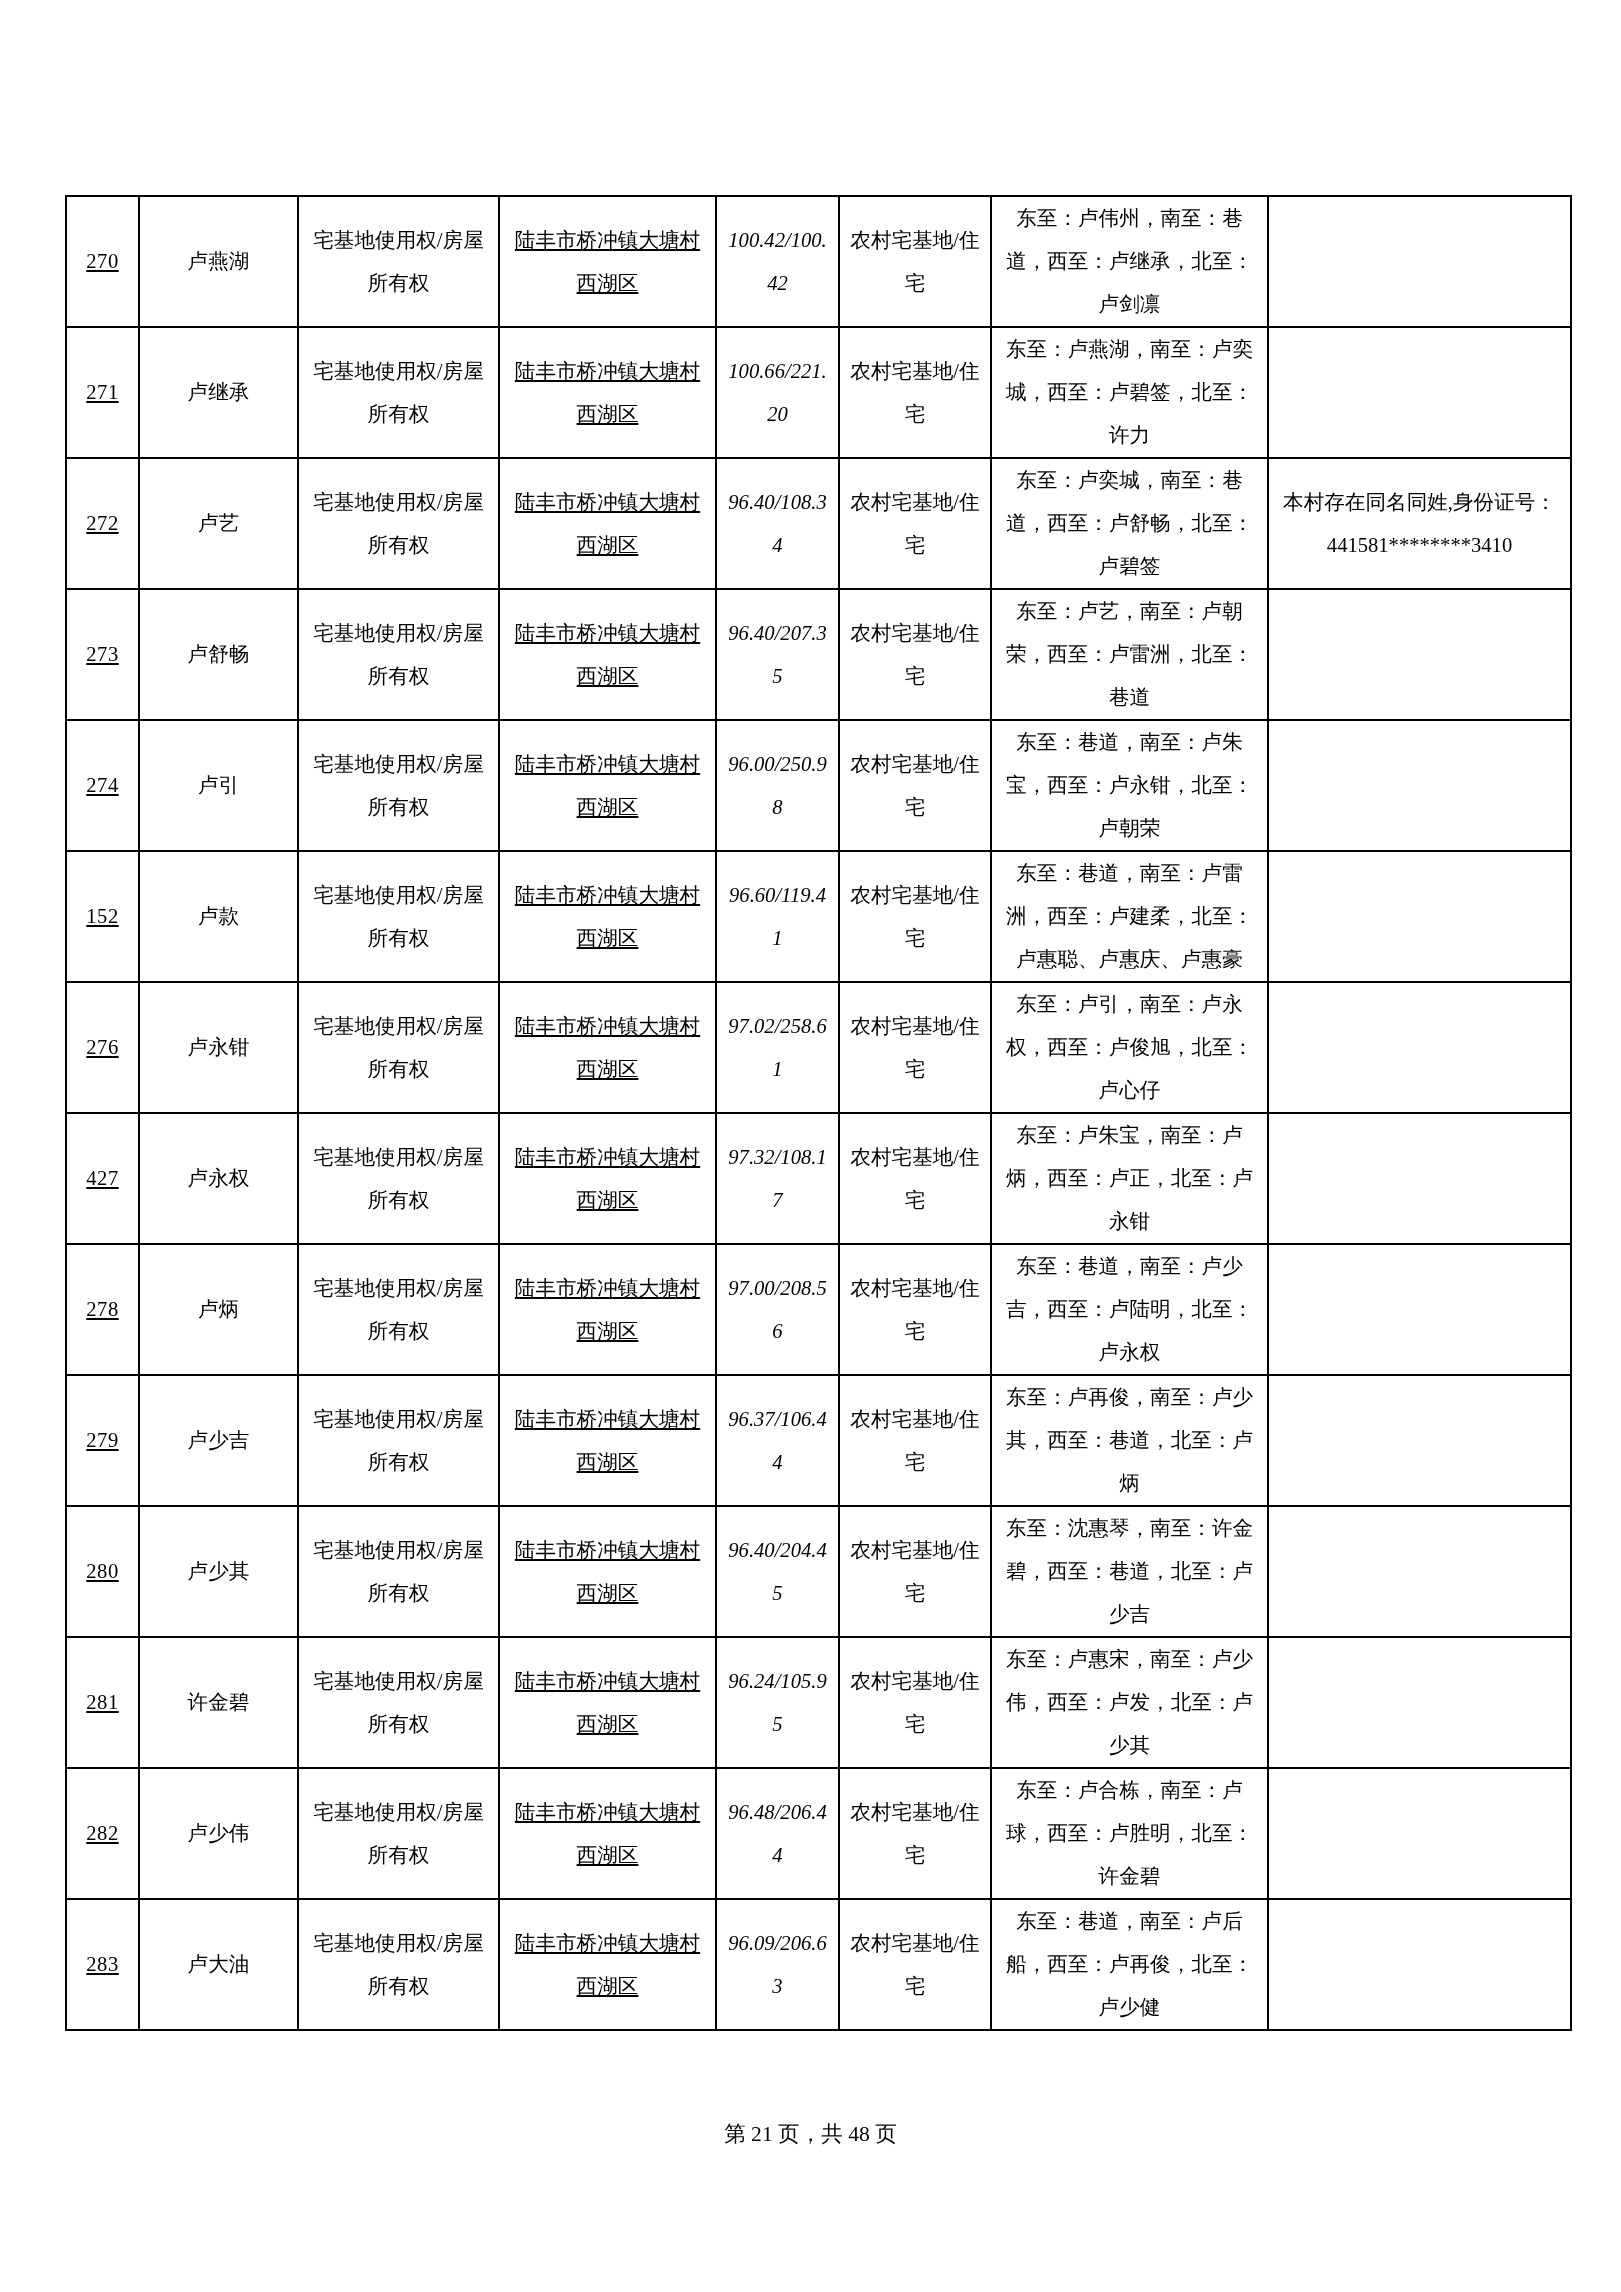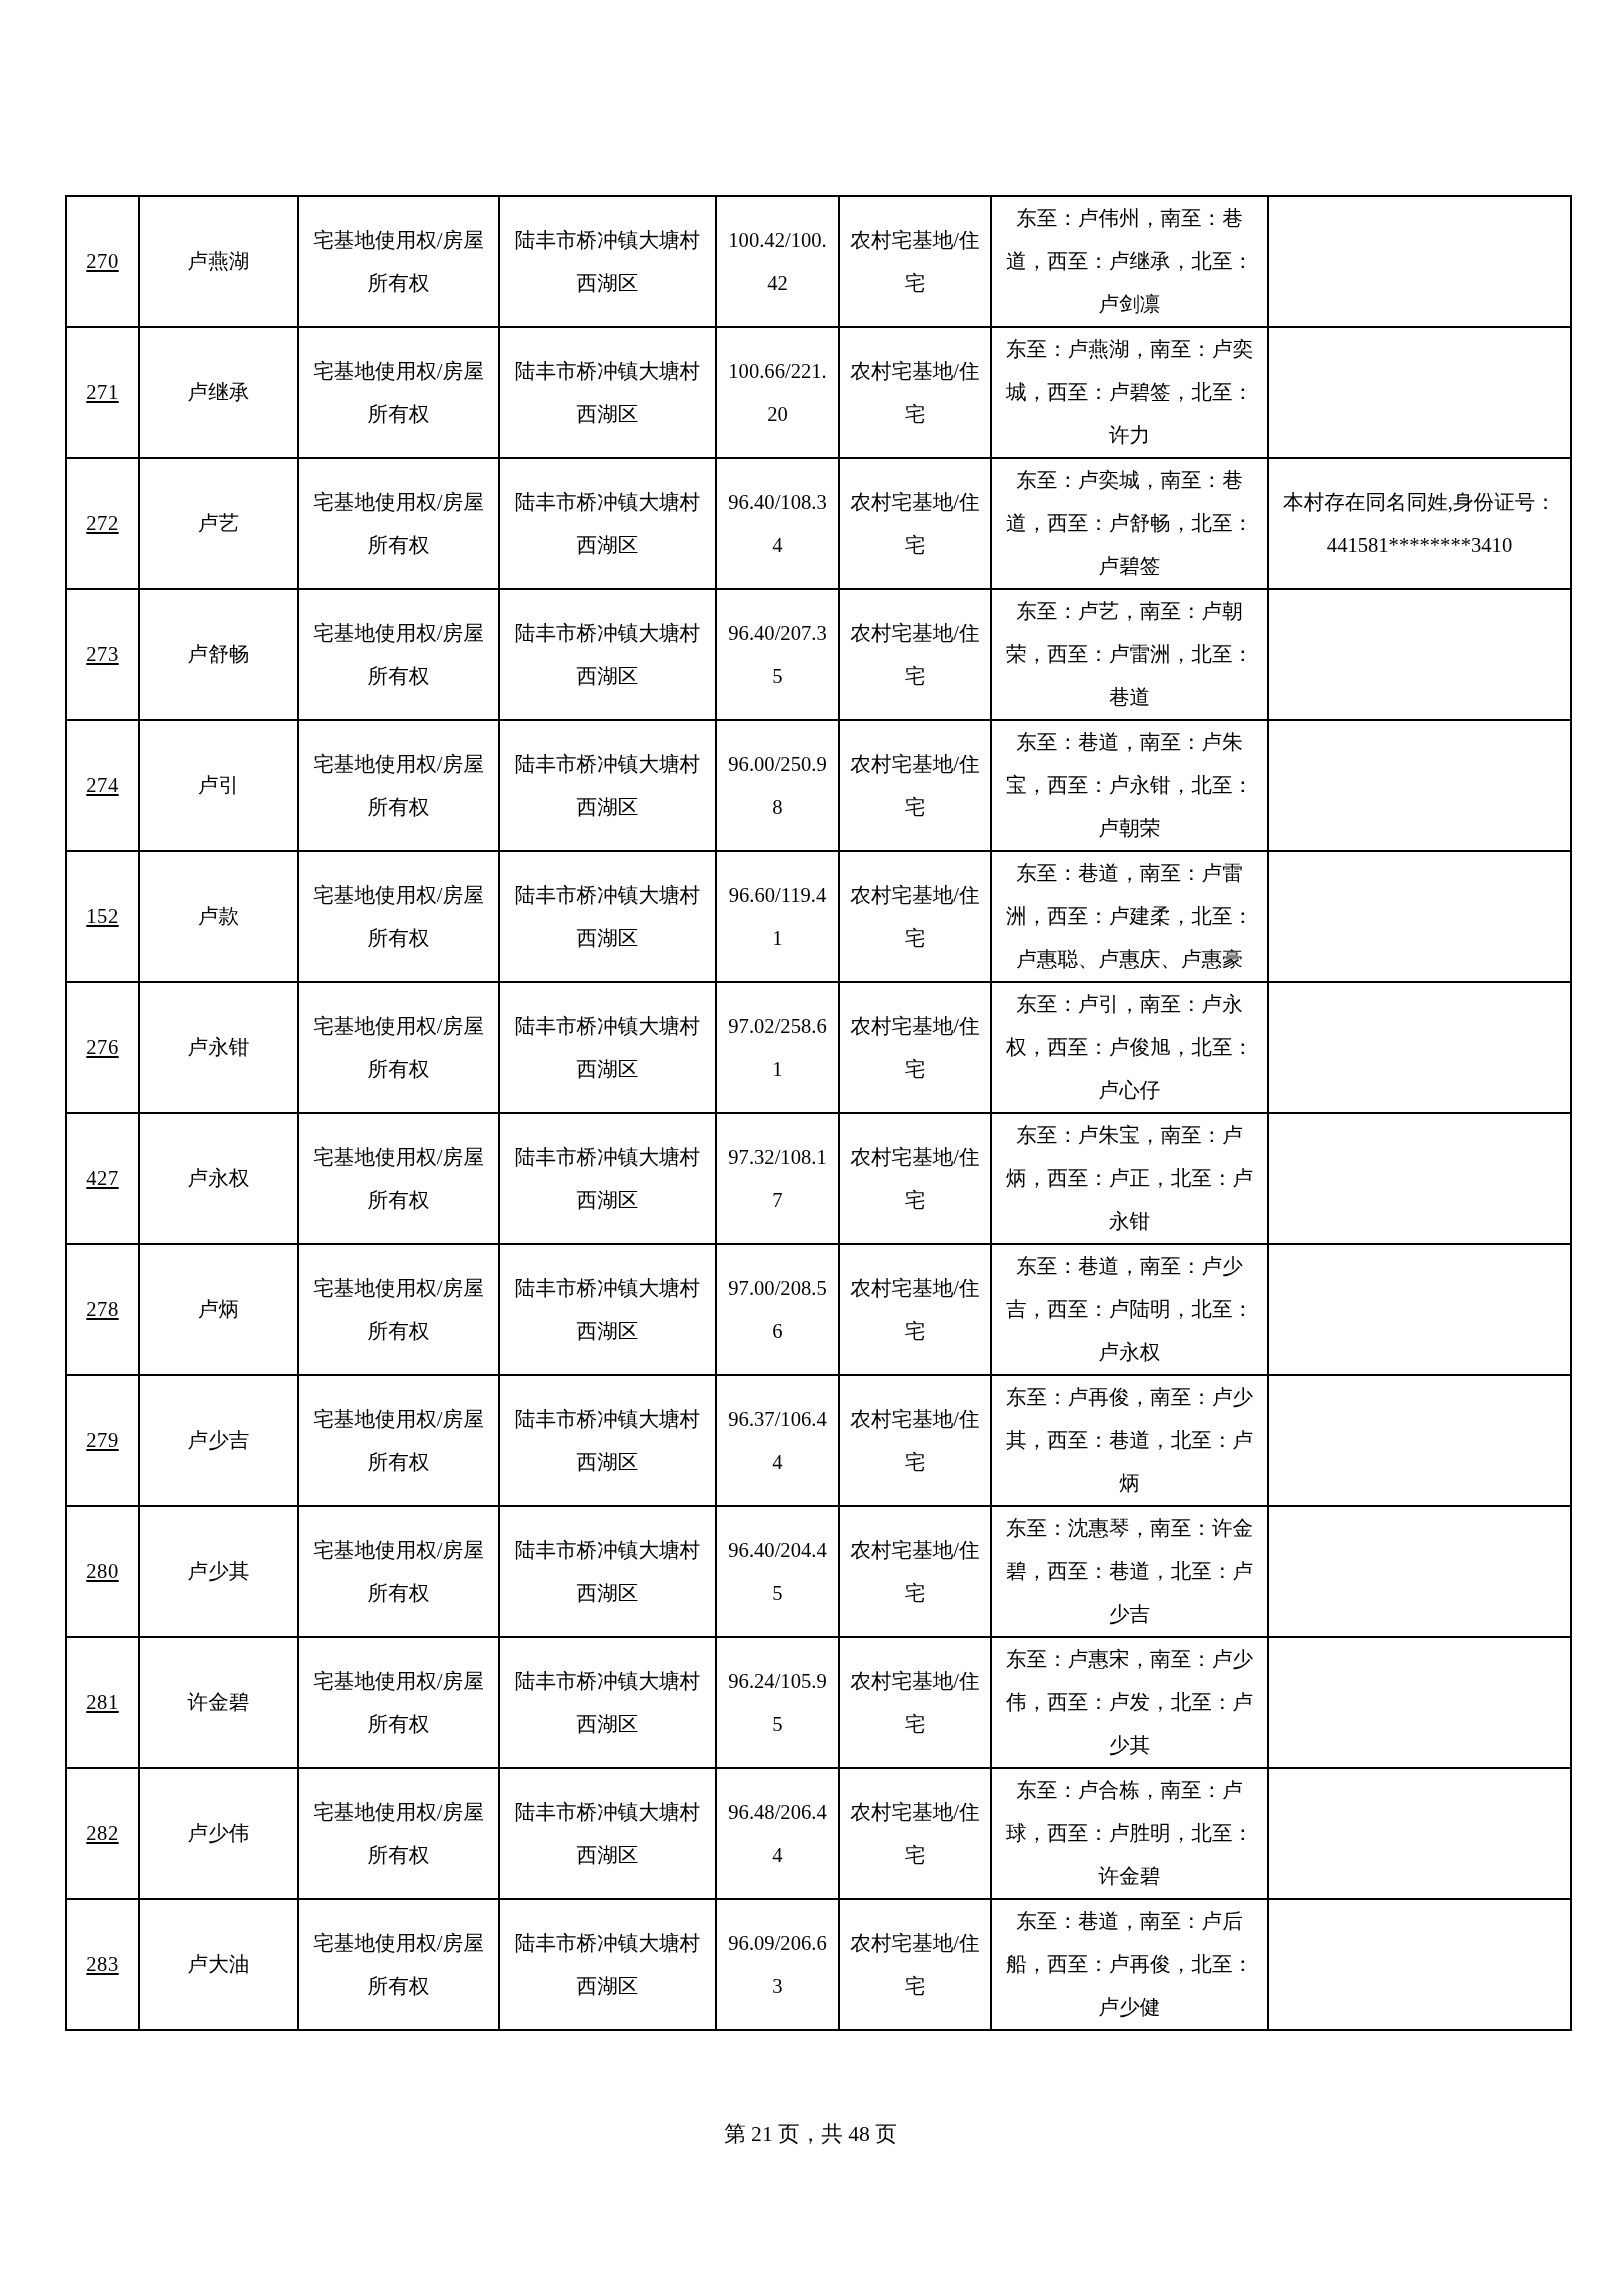--- a/index.html
+++ b/index.html
@@ -22,22 +22,22 @@
     font-size:20.6px;
     line-height:43px;
     text-align:center;
     vertical-align:middle;
     padding:0 7.8px;
     overflow:hidden;
   }
   td.c-no{font-size:21.6px;letter-spacing:0.5px;text-decoration:underline;}
   td.c-name{font-size:21.6px;}
   td.c-right{padding:0 15.7px;line-height:47px;}
-  td.c-loc{padding:0 17.6px;line-height:47px;}
-  td.c-area{padding:0 17.6px;line-height:47px;word-break:break-all;}
+  td.c-loc{padding:0 17.6px;line-height:47px;text-decoration:underline;}
+  td.c-area{padding:0 17.6px;line-height:47px;word-break:break-all;font-style:italic;}
   td.c-type{padding:0 15.7px;line-height:47px;}
   td.c-bound{
     text-align:justify;
     padding:0 16.7px;
     line-height:44px;
   }
   td.c-remark{
     text-align:justify;
     padding:0 13.7px;
     line-height:47px;

